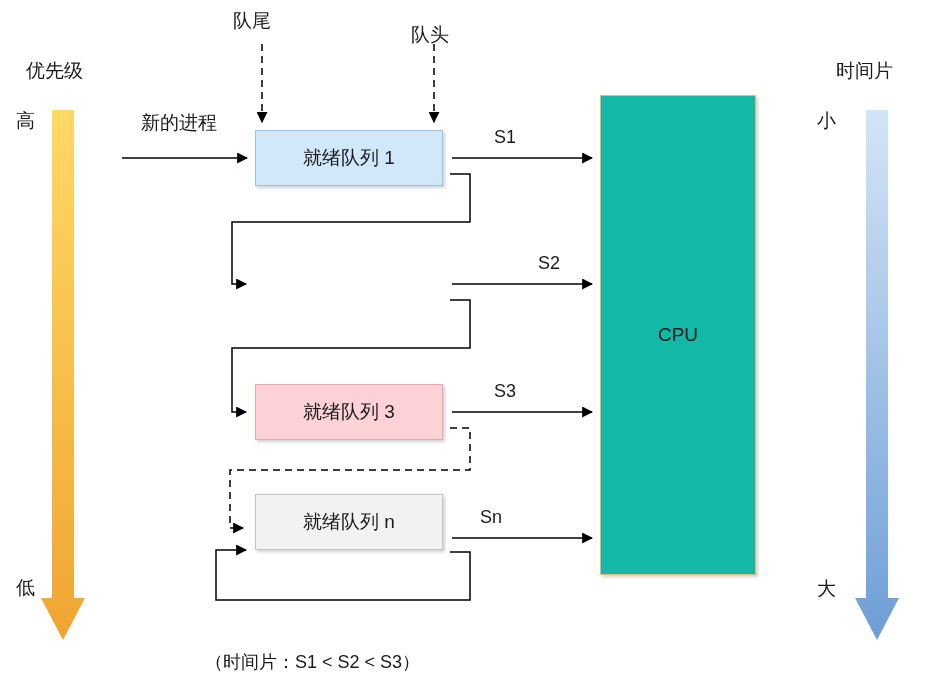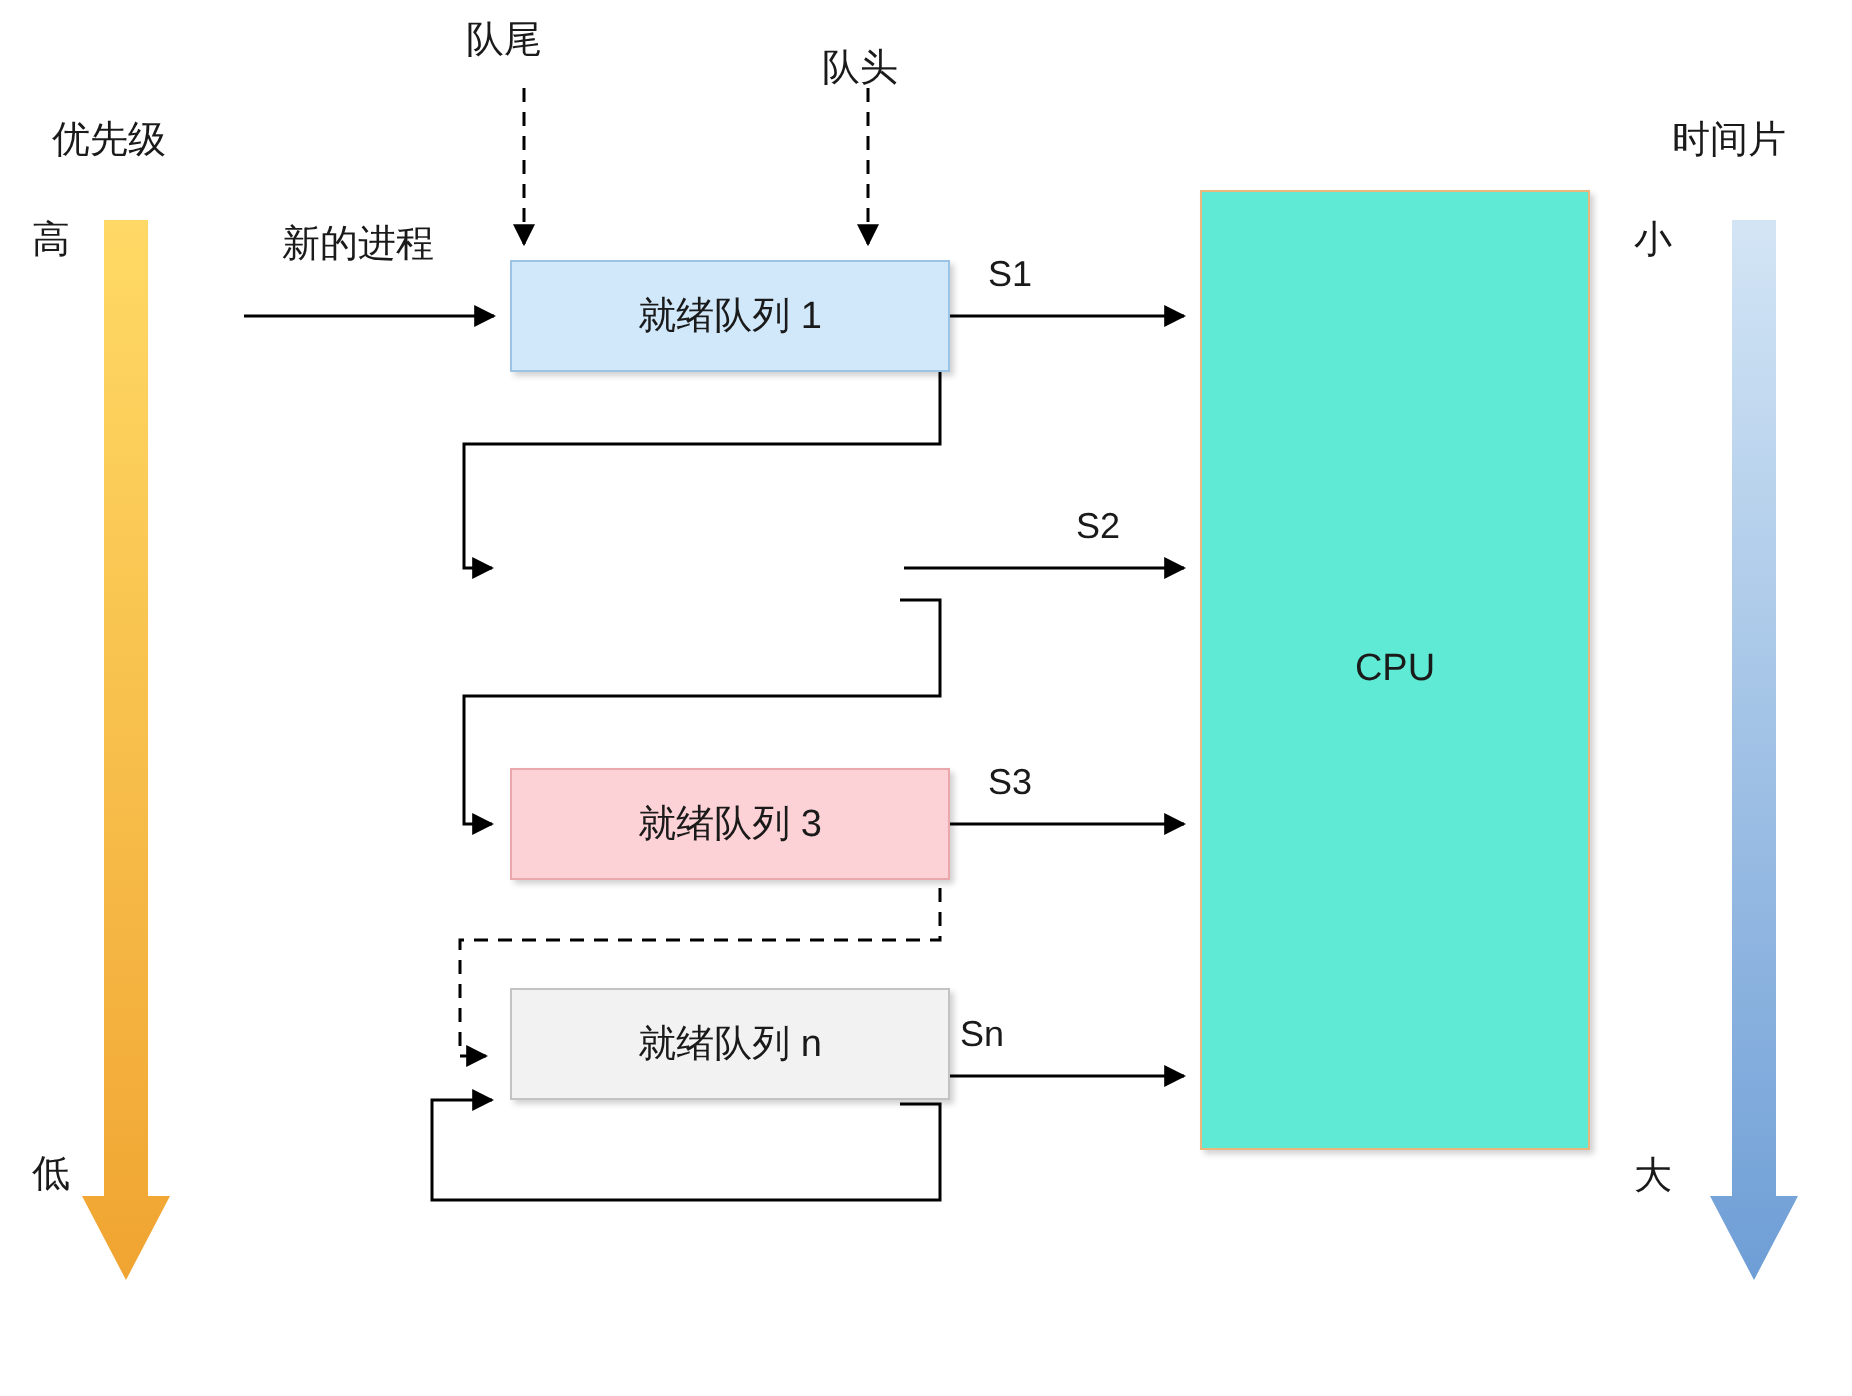--- a/index.html
+++ b/index.html
@@ -22,32 +22,32 @@
   #lbl-small     { left:817px; top:110px; }
   #lbl-large     { left:817px; top:578px; }
 
   .sl { position:absolute; font-size:18px; white-space:nowrap; }
   #lbl-s1 { left:494px; top:127px; }
   #lbl-s2 { left:494px; top:253px;margin-left:44px; }
   #lbl-s3 { left:494px; top:381px; }
   #lbl-sn { left:480px; top:507px; }
 
   .qbox {
-    position:absolute; left:255px; width:220px; height:56px; box-sizing:border-box;
+    position:absolute; left:255px; width:188px; height:56px; box-sizing:border-box;
     display:flex; align-items:center; justify-content:center;
     font-size:19px; border:1px solid; box-shadow:2px 2px 3px rgba(0,0,0,0.18);
   }
   #q1 { top:130px; background:#d0e8fa; border-color:#9cc3e5; }
   #q2 { top:256px; background:#cbe6a2; border-color:#9ac163; }
   #q3 { top:384px; background:#fcd2d6; border-color:#e8a7ad; }
   #qn { top:494px; background:#f2f2f2; border-color:#c3c3c3; }
 
   #cpu {
-    position:absolute; left:600px; top:95px; width:195px; height:480px; box-sizing:border-box;
-    background:#5eead4; border:1px solid #eab87f; box-shadow:2px 2px 3px rgba(0,0,0,0.18);
+    position:absolute; left:600px; top:95px; width:156px; height:480px; box-sizing:border-box;
+    background:#14b8a6; border:1px solid #eab87f; box-shadow:2px 2px 3px rgba(0,0,0,0.18);
     display:flex; align-items:center; justify-content:center; font-size:19px;
   }
 
   #caption { position:absolute; left:205px; top:650px; font-size:18px; white-space:nowrap; }
 </style>
 </head>
 <body>
 
 <div class="canvas">
 
@@ -109,14 +109,15 @@
 
   <div class="sl" id="lbl-s1">S1</div>
   <div class="sl" id="lbl-s2">S2</div>
   <div class="sl" id="lbl-s3">S3</div>
   <div class="sl" id="lbl-sn">Sn</div>
 
   <div id="cpu">
     <span>CPU</span>
   </div>
 
+  <div id="caption">（时间片：S1 &lt; S2 &lt; S3）</div>
 
 </div>
 
 </body></html>

